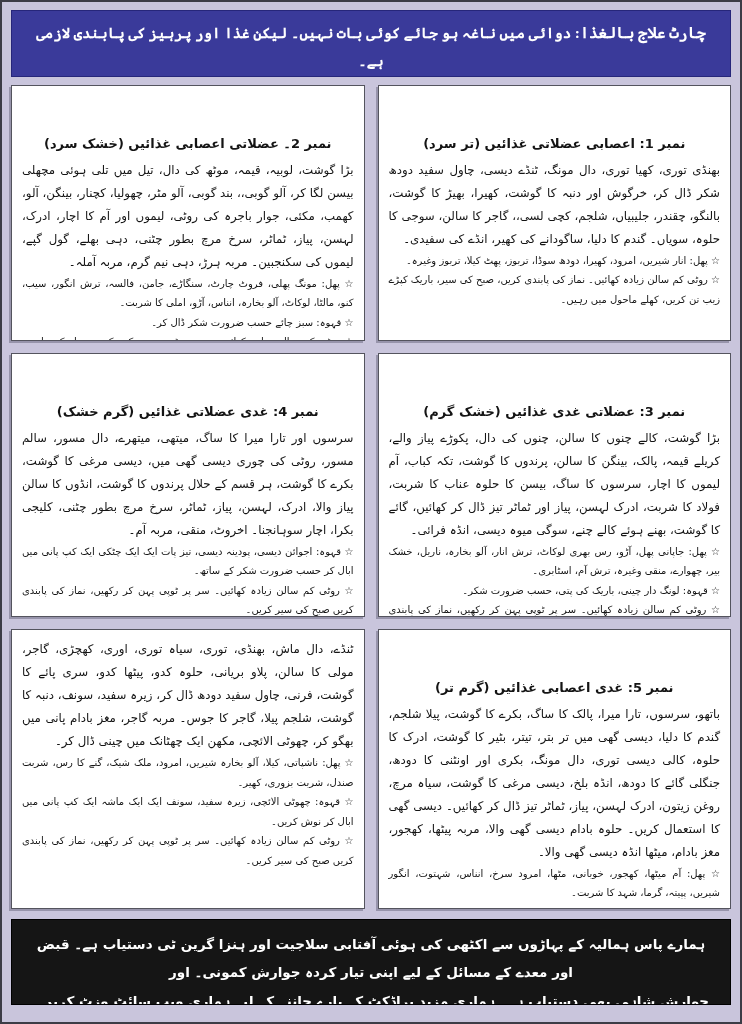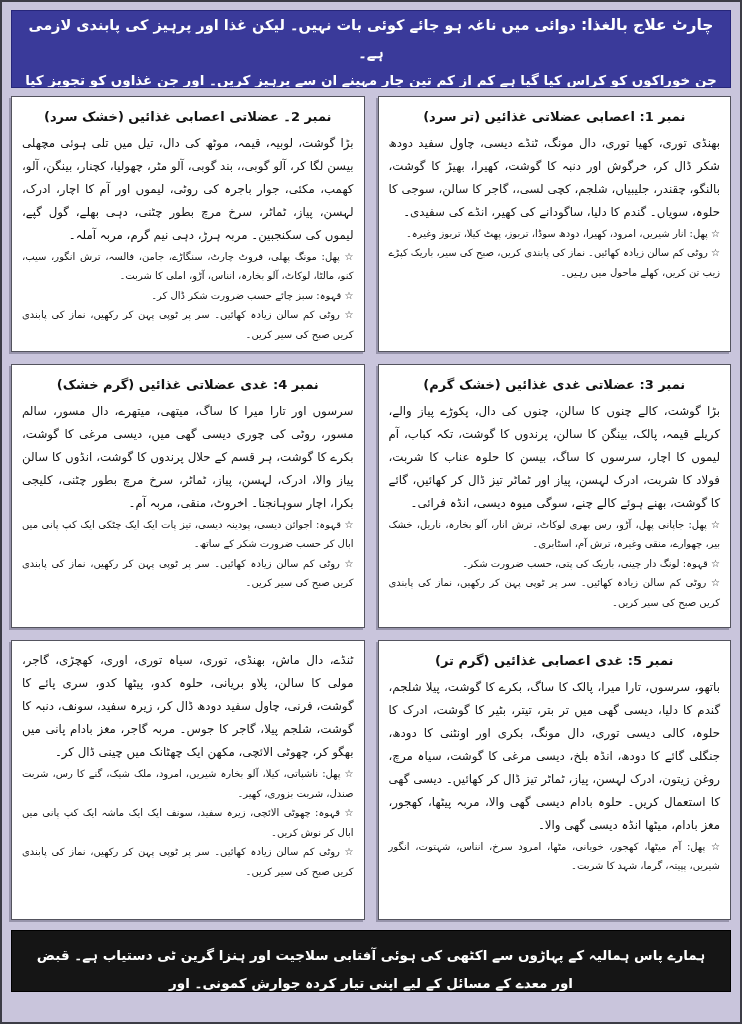--- a/index.html
+++ b/index.html
@@ -14,23 +14,24 @@
     overflow: hidden;
   }
   .page { padding: 8px 9px; }
 
   
   .header-banner {
     background: var(--header-bg, #3a3a9a);
     border: 1px solid #26267a;
     color: #ffffff;
     text-align: center;
-    padding: 0 10px 6px;
-    height: 78px;
+    padding: 7px 10px 6px;
+    height: 67px;
     overflow: hidden;
+    font-family: Liberation Serif, serif;
   }
   .header-banner .hl1 { font-size: 14.5px; font-weight: bold; line-height: 1.9; }
   .header-banner .hl1 .h-title { font-size: 15.5px; }
   .header-banner .hl2 { font-size: 13.5px; font-weight: bold; line-height: 1.8; }
 
   
   .chart-grid {
     margin-top: 8px;
     display: grid;
     grid-template-columns: 1fr 1fr;
@@ -44,20 +45,21 @@
     padding: 8px 10px 6px;
     overflow: hidden;
     color: #141414;
   }
   .box-title {
     text-align: center;
     font-weight: bold;
     font-size: 13px;
     line-height: 1.9;
     margin-bottom: 2px;
+    margin-top: 38px;
   }
   .box-text {
     font-size: 11.8px;
     line-height: 1.95;
     text-align: justify;
     text-justify: inter-word;
   }
   .box-line {
     font-size: 10px;
     line-height: 1.95;
@@ -65,21 +67,21 @@
   }
 
   
   .footer-banner {
     margin-top: 10px;
     background: var(--footer-bg, #151515);
     border: 1px solid #000000;
     color: #ffffff;
     text-align: center;
     padding: 10px 14px 8px;
-    height: 62px;
+    height: 86px;
     overflow: hidden;
   }
   .footer-banner .fl1 { font-size: 13.5px; font-weight: bold; line-height: 2.1; }
   .footer-banner .fl2 { font-size: 13.5px; font-weight: bold; line-height: 2.1; }
 </style>
 </head>
 <body>
 
 <div class="page">
 

